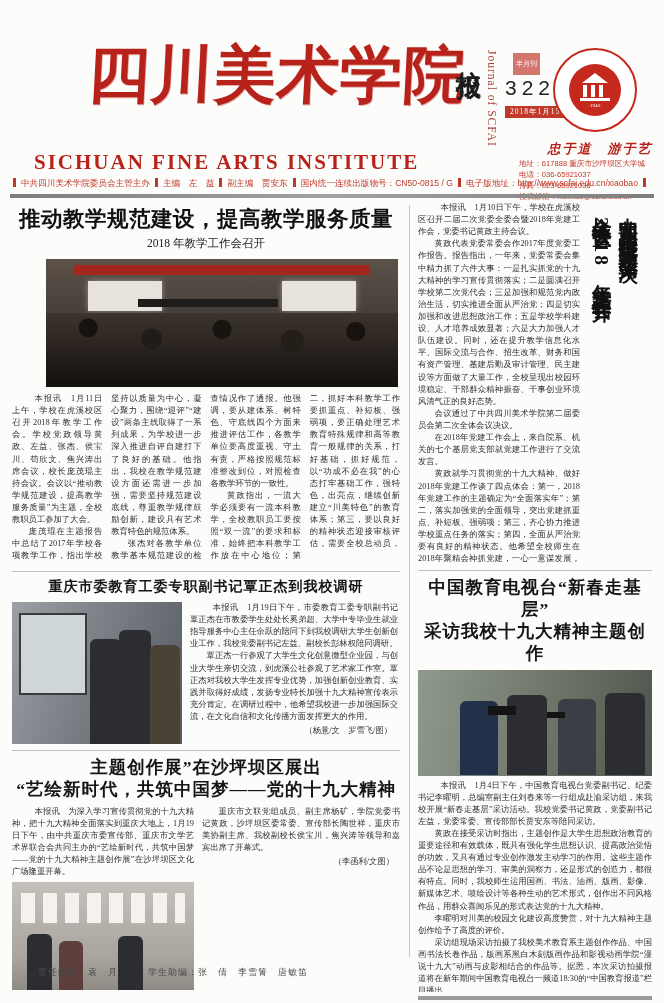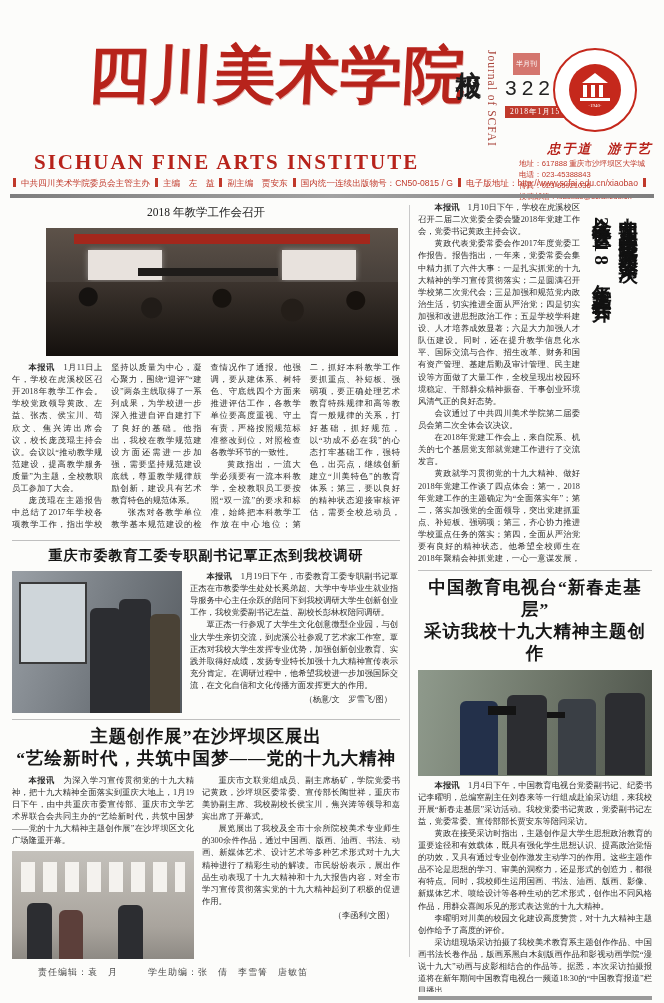--- a/index.html
+++ b/index.html
@@ -46,21 +46,21 @@
   .col-r{position:absolute;left:406px;top:0;width:234px;}
   .hrule{height:1px;background:#bfbfbf;margin:6px 0;}
   
   .h-main{font-family:"Liberation Sans","DejaVu Sans",sans-serif;font-weight:bold;font-size:21.5px;
           text-align:center;letter-spacing:.5px;color:#111;margin:2px 0 0;}
   .h-sub{font-size:11.5px;text-align:center;color:#222;margin:3px 0 8px;}
   .h-serif{font-weight:bold;font-size:14px;text-align:center;color:#151515;letter-spacing:1px;margin:4px 0 6px;}
   .h-serif.sm{font-size:17.5px;line-height:1.25;margin:2px 0 5px;}
   .body-txt{font-size:8.3px;line-height:1.46;text-align:justify;color:#2e2e2e;}
   .body-txt p{margin:0;text-indent:2em;}
-  .body-txt .lead{font-weight:bold;}
+  .body-txt .lead{font-weight:normal;margin-left:6px;}
   .byline{text-align:right;font-size:8.3px;padding-right:6px;margin-top:2px;}
   .cols4{column-count:4;column-gap:9px;height:172px;overflow:hidden;margin-top:6px;}
   
   .ph{position:relative;overflow:hidden;background:#888;}
   .ph1{margin:2px 0 0 34px;width:352px;height:128px;background:linear-gradient(#5d5249 0%,#4a423c 35%,#2f2b28 100%);}
   .ph1 .banner{position:absolute;left:8%;top:6px;width:84%;height:10px;background:#a3271c;}
   .ph1 .scr{position:absolute;top:22px;width:21%;height:30px;background:#e8e2dd;box-shadow:0 0 6px rgba(255,255,255,.4);}
   .ph1 .scr.a{left:12%;} .ph1 .scr.b{left:67%;}
   .ph1 .dais{position:absolute;left:26%;top:40px;width:40%;height:8px;background:#1f1c1a;}
   .ph1 .crowd{position:absolute;left:0;bottom:0;width:100%;height:58%;
@@ -112,36 +112,37 @@
         <div class="seal-roof"></div>
         <div class="seal-pillars"></div>
         <div class="seal-base"></div>
         <div class="seal-year">·1940·</div>
       </div>
     </div>
     <div class="motto">忠于道　游于艺</div>
 
     <div class="contact">
       <div>地址：617888 重庆市沙坪坝区大学城</div>
-      <div>电话：023-45388843</div>
+      <div>电话：036-65921037</div>
       <div>传真：023-65921036</div>
       <div>投稿邮箱：xiaobao@scfai.edu.cn</div>
     </div>
 
     <div class="infoline">
       <span class="sep"></span><span>中共四川美术学院委员会主管主办</span><span class="sep"></span><span>主编　左　益</span><span class="sep"></span><span>副主编　贾安东</span><span class="sep"></span><span>国内统一连续出版物号：CN50-0815 / G</span><span class="sep"></span><span>电子版地址：http://www.scfai.edu.cn/xiaobao</span><span class="sep"></span>
     </div>
     <div class="graybar"></div>
   </div>
 
   <div class="main">
 
     <div class="col-l">
 
       <article>
+        <h1 class="h-main">推动教学规范建设，提高教学服务质量</h1>
         <div class="h-sub">2018 年教学工作会召开</div>
         <div class="ph ph1">
           <div class="banner"></div>
           <div class="scr a"></div>
           <div class="scr b"></div>
           <div class="dais"></div>
           <div class="crowd"></div>
         </div>
         <div class="body-txt cols4">
           <p><span class="lead">本报讯</span><span>　1月11日上午，学校在虎溪校区召开2018年教学工作会。学校党政领导黄政、左益、张杰、侯宝川、苟欣文、焦兴涛出席会议，校长庞茂琨主持会议。会议以“推动教学规范建设，提高教学服务质量”为主题，全校教职员工参加了大会。</span></p>
@@ -185,21 +186,20 @@
             </div>
             <div class="ph ph3">
               <div class="frames"></div>
               <div class="fig" style="left:8%;top:48%;width:14%;height:52%;"></div>
               <div class="fig" style="left:26%;top:54%;width:13%;height:46%;background:#5c3f3a;"></div>
               <div class="fig" style="left:58%;top:50%;width:14%;height:50%;"></div>
             </div>
           </div>
           <div class="body-txt" style="width:198px;height:168px;overflow:hidden;">
             <p>重庆市文联党组成员、副主席杨矿，学院党委书记黄政，沙坪坝区委常委、宣传部长陶世祥，重庆市美协副主席、我校副校长侯宝川，焦兴涛等领导和嘉宾出席了开幕式。</p>
-            <p>展览展出了我校及全市十余所院校美术专业师生的300余件作品，通过中国画、版画、油画、书法、动画、新媒体艺术、设计艺术等多种艺术形式对十九大精神进行了精彩生动的解读。市民纷纷表示，展出作品生动表现了十九大精神和十九大报告内容，对全市学习宣传贯彻落实党的十九大精神起到了积极的促进作用。</p>
             <div class="byline">（李函利/文图）</div>
           </div>
         </div>
       </article>
     </div>
 
     <div class="vrule"></div>
 
     <div class="col-r">
 

